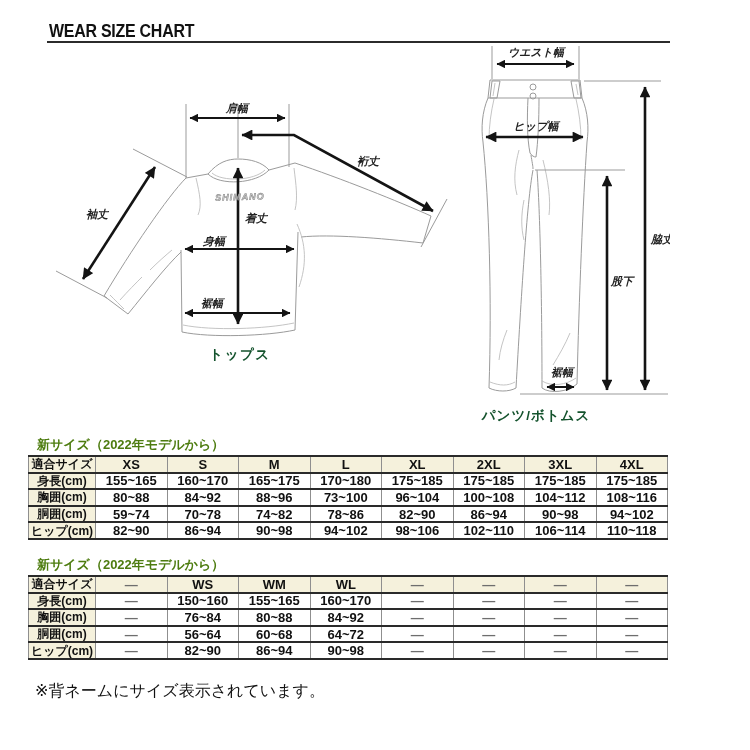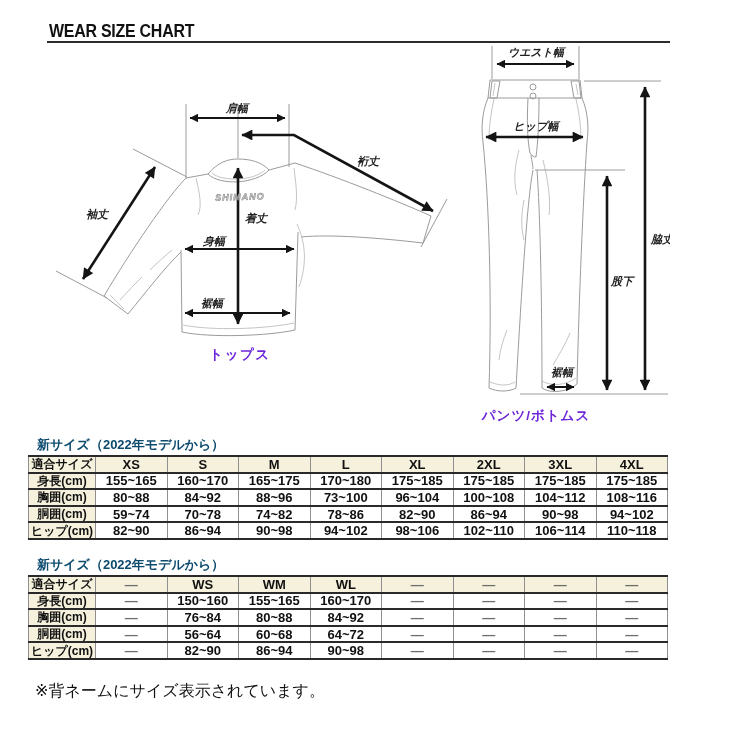--- a/index.html
+++ b/index.html
@@ -12,27 +12,27 @@
 
   svg.diagram{position:absolute;left:0;top:0;}
   .g{stroke:#9b9b9b;fill:none;stroke-width:1;}
   .g2{stroke:#bdbdbd;fill:none;stroke-width:0.9;}
   .w{stroke:#9b9b9b;fill:none;stroke-width:1;}
   .arrow{stroke:#141414;fill:none;stroke-width:2.6;}
   .arrow-thin{stroke:#141414;fill:none;stroke-width:2;}
 
   .dlabel{position:absolute;font-size:11px;font-weight:600;color:#222;white-space:nowrap;
           transform:translate(-50%,-50%);font-style:italic;}
-  .caption{position:absolute;font-size:13.5px;font-weight:600;letter-spacing:1.5px;color:#6d28d9;
+  .caption{position:absolute;font-size:13.5px;font-weight:600;letter-spacing:1.5px;color:#14532d;
            white-space:nowrap;transform:translate(-50%,-50%);}
   .brand{position:absolute;font-size:9px;font-weight:bold;font-style:italic;letter-spacing:1px;
          color:#d9d9d9;-webkit-text-stroke:0.6px #8f8f8f;white-space:nowrap;
          transform:translate(-50%,-50%) rotate(-2deg);}
 
-  .tbl-title{position:absolute;left:37px;font-size:13px;font-weight:bold;color:#0c4a6e;white-space:nowrap;}
+  .tbl-title{position:absolute;left:37px;font-size:13px;font-weight:bold;color:#4d7c0f;white-space:nowrap;}
   .t1{top:436px}.t2{top:556px}
 
   .size-table{position:absolute;left:28px;width:640px;border-collapse:collapse;table-layout:fixed;
               font-size:13px;font-weight:bold;color:#111;}
   #t0{top:455px}#t1{top:575px}
   .size-table{border-top:2px solid #2a2a2a;}
   .size-table td{border-bottom:2px solid #2a2a2a;border-left:1px solid #8f8f8f;border-right:1px solid #8f8f8f;
                  text-align:center;vertical-align:middle;height:14.6px;padding:0;line-height:1;}
   .size-table tr.hdr td{background:#f5f1dc;}
   .size-table td.c0{background:#f5f1dc;width:66px;font-size:12px;}

